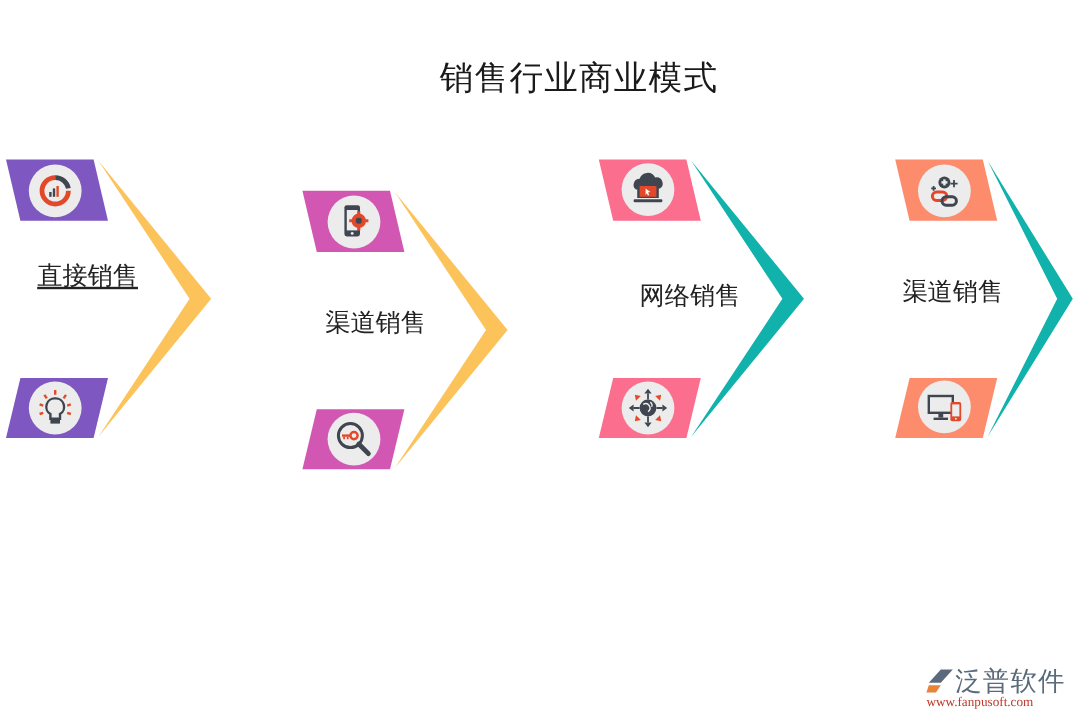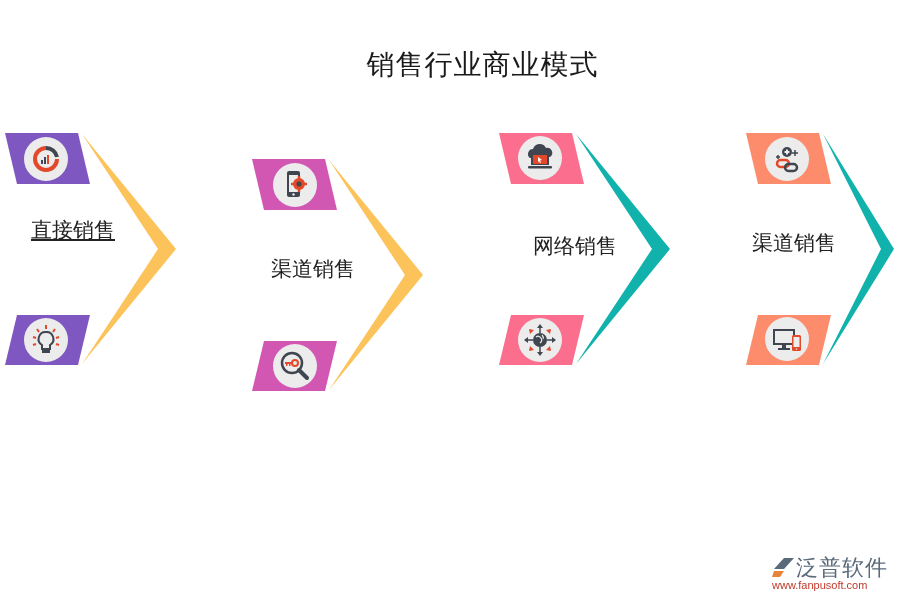--- a/index.html
+++ b/index.html
@@ -27,21 +27,21 @@
 
   .logo {
     position: absolute; left: 770px; top: 553px; width: 125px; height: 40px;
   }
   .logo .brand {
     position: absolute; left: 26px; top: 0; font-size: 22px; color: #5a6a7a;
     font-family: "DejaVu Sans", "Liberation Sans", sans-serif; letter-spacing: 1px;
   }
   .logo .url {
     position: absolute; left: 2px; top: 26px; font-size: 11px; color: #c0392b;
-    font-family: Liberation Sans, sans-serif;
+    font-family: Liberation Serif, serif;
   }
   .logo svg { position: absolute; left: 0; top: 2px; width: 26px; height: 24px; }
 </style>
 </head>
 <body>
 
 <div class="title">销售行业商业模式</div>
 
 <div class="stage" style="left:0px;">
   <svg class="shape">

